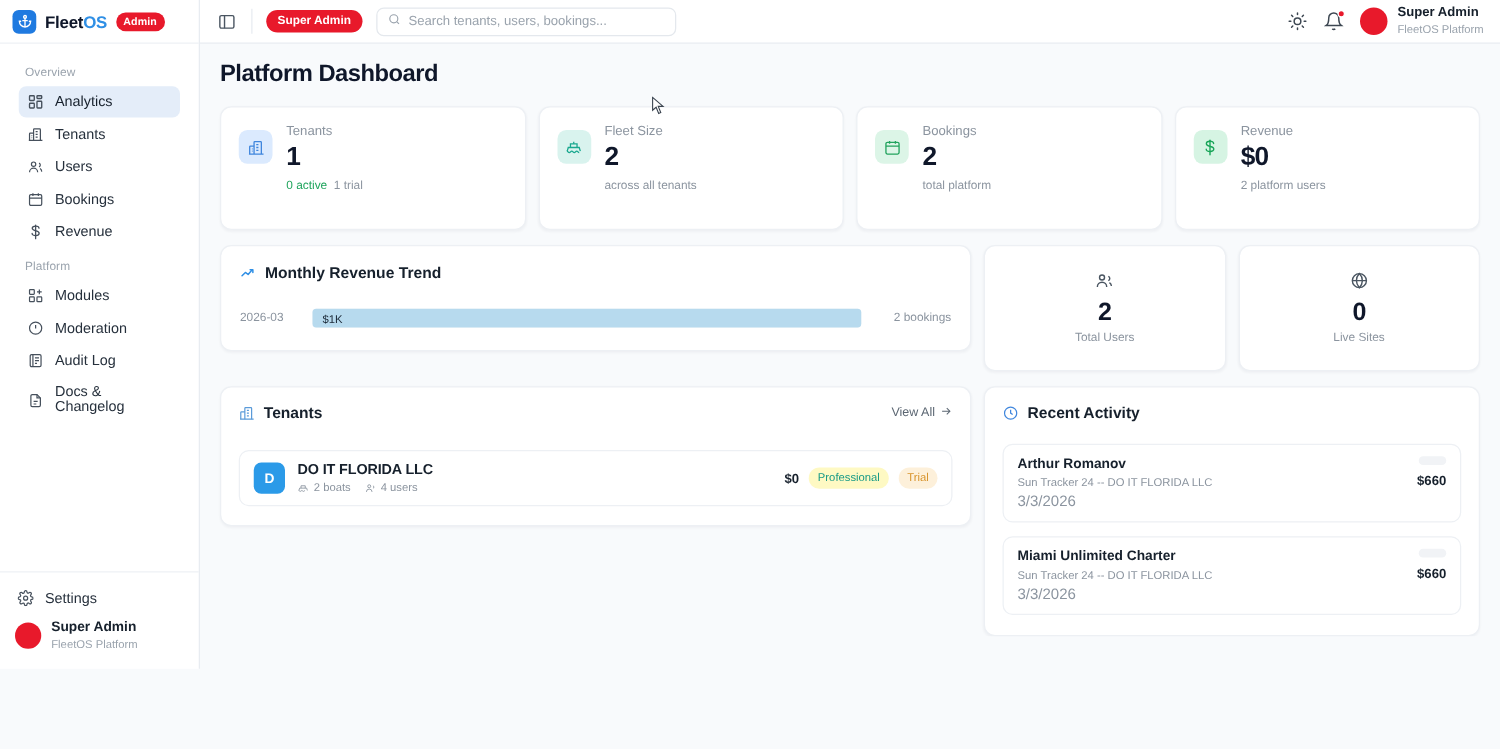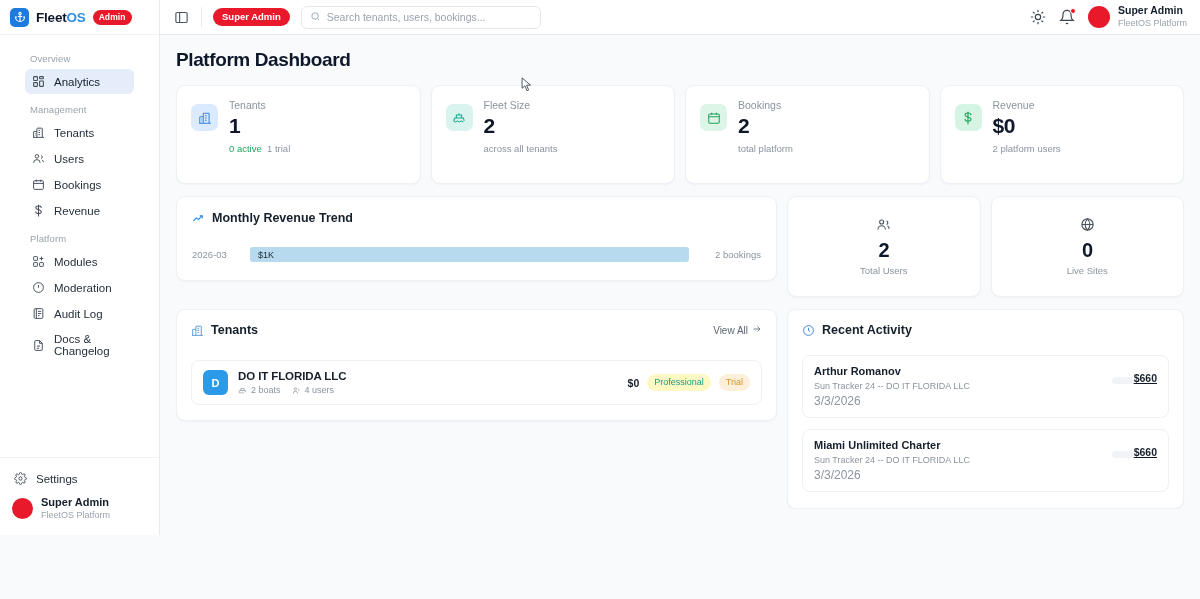--- a/index.html
+++ b/index.html
@@ -29,21 +29,21 @@
     background: #1f7ae0; color: #fff;
     display: flex; align-items: center; justify-content: center;
     font-size: 11px; line-height: 1;
   }
   .brand-name { font-size: 13.5px; font-weight: bold; letter-spacing: -0.2px; }
   .brand-name .accent { color: #2f8fe5; }
   .brand-badge {
     background: #e8192b; color: #fff; font-size: 8.5px; font-weight: bold;
     padding: 2px 6px 3px; border-radius: 9px; letter-spacing: 0.1px;
   }
-  .nav { padding: 9px 25px 0; flex: 1; }
+  .nav { padding: 9px 15px 0; flex: 1; }
   .nav-section {
     font-size: 9.5px; color: #9aa3ad; padding: 9px 5px 5px;
     letter-spacing: 0.1px;
   }
   .nav-item {
     display: flex; align-items: center; gap: 9px;
     padding: 6px 7px; border-radius: 6px; margin-bottom: 1px;
     font-size: 11.5px; color: #26303c; cursor: default;
   }
   .nav-item.active { background: #e4edf9; font-weight: 500; color: #16202c; }
@@ -172,21 +172,21 @@
   .badge-trial { background: #fdf0da; color: #d8942c; }
 
   .activity-card { flex: 1; padding: 13px 14px 16px; }
   .activity-item {
     border: 1px solid #edf0f4; border-radius: 8px; padding: 9px 11px;
     margin-top: 11px; display: flex; align-items: flex-start;
   }
   .ai-name { font-size: 11px; font-weight: bold; color: #16202c; }
   .ai-sub  { font-size: 9px; color: #8b949f; margin-top: 4px; }
   .ai-date { font-size: 12px; color: #8b949f; margin-top: 3px; }
-  .ai-right { margin-left: auto; display: flex; flex-direction: row; align-items: flex-end; text-decoration: underline; }
+  .ai-right { margin-left: auto; display: flex; flex-direction: column; align-items: flex-end; }
   .ai-status-pill { width: 22px; height: 7px; border-radius: 4px; background: #f1f3f6; }
   .ai-amount { font-size: 10.5px; font-weight: bold; color: #16202c; margin-top: 7px; }
 
   .cursor { position: absolute; left: 361px; top: 42px; width: 11px; height: 15px; }
 </style>
 </head>
 <body>
 
 <div class="app">
 
@@ -214,21 +214,20 @@
           <svg viewBox="0 0 24 24" fill="none" stroke="currentColor" stroke-width="2">
               <rect x="3" y="3" width="7" height="7" rx="1"></rect>
               <rect x="14" y="3" width="7" height="4" rx="1"></rect>
               <rect x="14" y="11" width="7" height="10" rx="1"></rect>
               <rect x="3" y="14" width="7" height="7" rx="1"></rect>
             </svg>
         </span>
         <span>Analytics</span>
       </div>
 
-      <div class="nav-section">Management</div>
       <div class="nav-item">
         <span class="nav-icon">
           <svg viewBox="0 0 24 24" fill="none" stroke="currentColor" stroke-width="1.8">
               <path d="M9 21V5a1 1 0 0 1 1-1h8a1 1 0 0 1 1 1v16"></path>
               <path d="M3 21V11a1 1 0 0 1 1-1h5"></path>
               <path d="M12 8h3M12 12h3M12 16h3M6 14h1M6 17h1"></path>
               <path d="M2 21h20"></path>
             </svg>
         </span>
         <span>Tenants</span>

